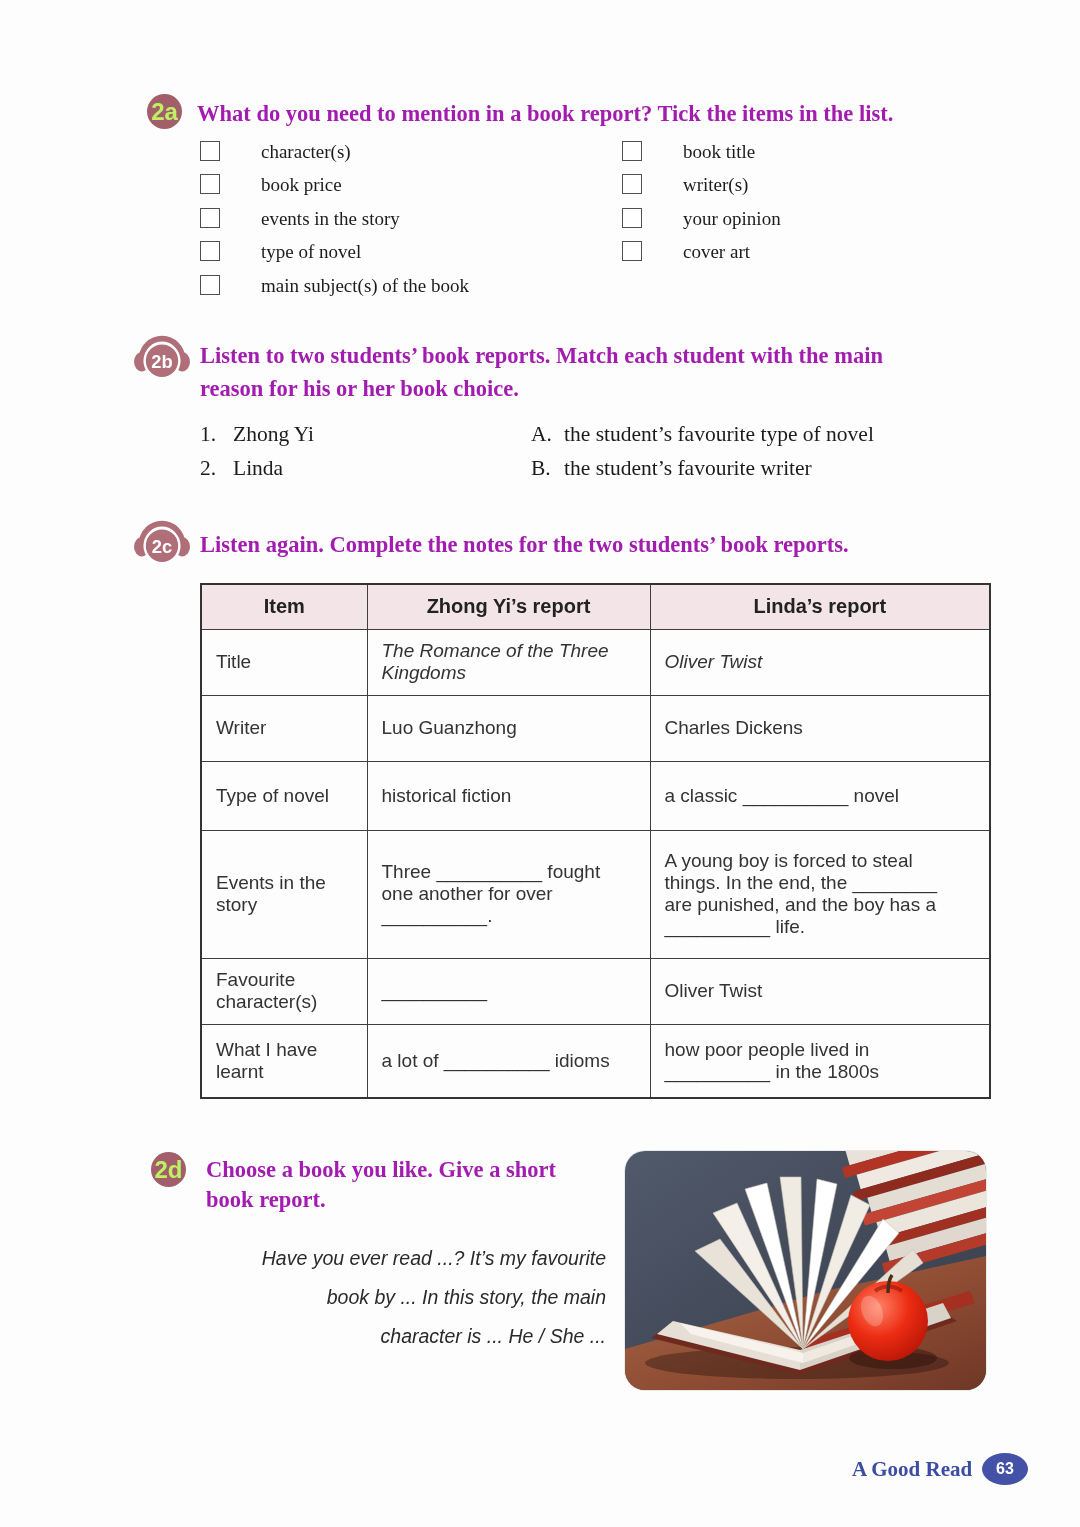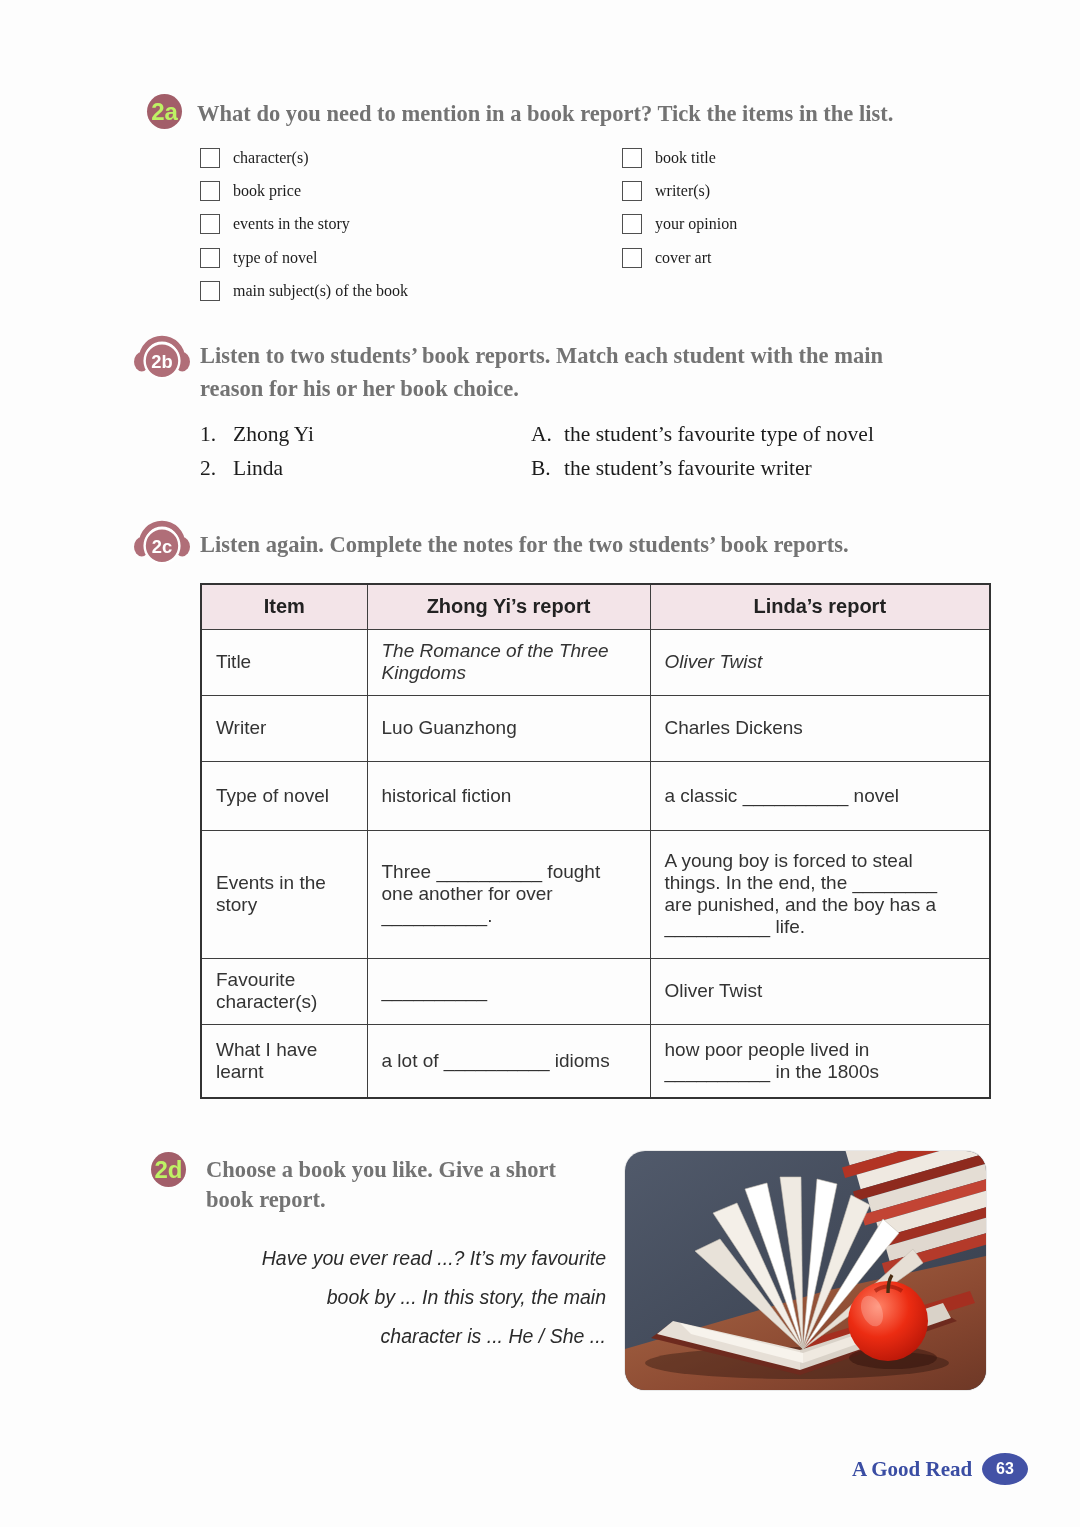--- a/index.html
+++ b/index.html
@@ -21,26 +21,26 @@
     font-weight:bold;font-size:24px;
   }
   .hp-badge{width:58px;height:56px;}
   .hp-badge text{
     font-family:"Liberation Sans",sans-serif;
     font-weight:bold;font-size:19px;fill:#ffffff;
   }
 
   
   .sec-heading{
-    font-weight:bold;font-size:22.5px;line-height:32.5px;color:#737373;
+    font-weight:bold;font-size:22.5px;line-height:32.5px;color:#a21caf;
   }
 
   
   .chk-col{display:flex;flex-direction:column;}
-  .chk-row{display:flex;align-items:center;height:33.4px;font-size:16px;}
+  .chk-row{display:flex;height:33.4px;font-size:19px;gap:28px;}
   .chk-box{
     width:18px;height:18px;border:1.7px solid #4f4f4f;background:#fff;
     margin-right:13px;flex:0 0 auto;
   }
 
   
   .match-row{display:flex;height:34.5px;align-items:center;font-size:21.5px;}
   .match-key{width:33px;flex:0 0 auto;}
 
   

